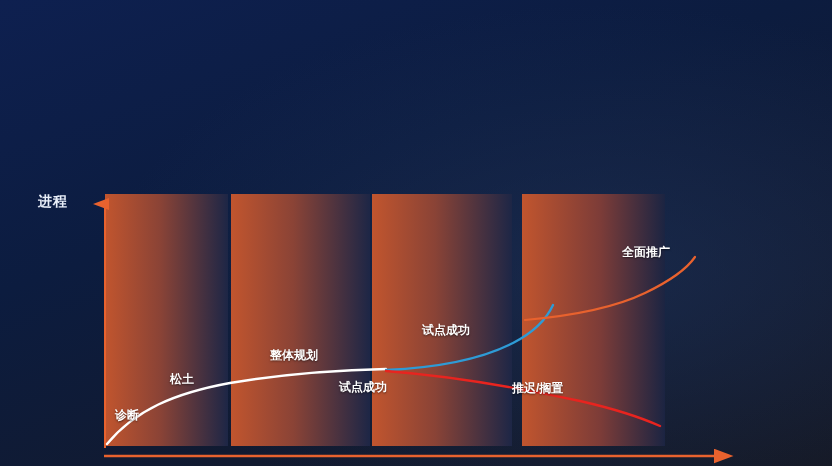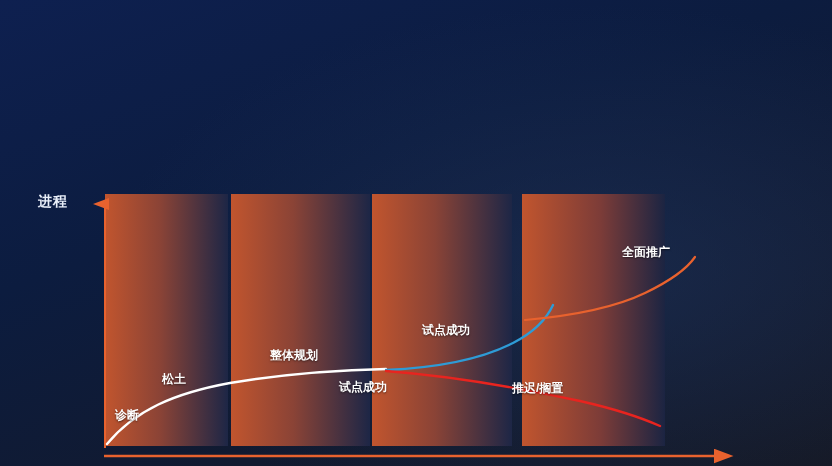--- a/index.html
+++ b/index.html
@@ -83,21 +83,21 @@
       <line x1="105" y1="370" x2="105" y2="126" stroke="#e8622e" stroke-width="2" marker-end="url(#arrowUp)"></line>
       <line x1="104" y1="378" x2="716" y2="378" stroke="#e8622e" stroke-width="2.5" marker-end="url(#arrowRight)"></line>
 
       <path fill="none" stroke="#ffffff" stroke-width="2.4" stroke-linecap="round" d="M107,366 C135,332 175,315 230,305 C290,295 340,292 386,291"></path>
       <path fill="none" stroke="#2e9bd6" stroke-width="2.4" stroke-linecap="round" d="M386,292 C430,290 478,283 513,265 C538,252 548,238 553,227"></path>
       <path fill="none" stroke="#e8241f" stroke-width="2.4" stroke-linecap="round" d="M386,293 C450,298 520,310 580,323 C615,331 642,340 660,348"></path>
       <path fill="none" stroke="#e8622e" stroke-width="2.2" stroke-linecap="round" d="M525,242 C570,238 614,230 645,215 C670,203 686,192 695,179"></path>
     </svg>
 
     <div class="curve-label" style="left:115px;top:329px;">诊断</div>
-    <div class="curve-label" style="left:162px;top:293px;">松土</div>
+    <div class="curve-label" style="left:170px;top:293px;">松土</div>
     <div class="curve-label" style="left:270px;top:269px;font-family:Liberation Serif, serif;">整体规划</div>
     <div class="curve-label" style="left:339px;top:301px;">试点成功</div>
     <div class="curve-label" style="left:422px;top:244px;text-align:right;">试点成功</div>
     <div class="curve-label" style="left:512px;top:302px;">推迟/搁置</div>
     <div class="curve-label" style="left:622px;top:166px;">全面推广</div>
 
   </div>
 </div>
 
 </body></html>

